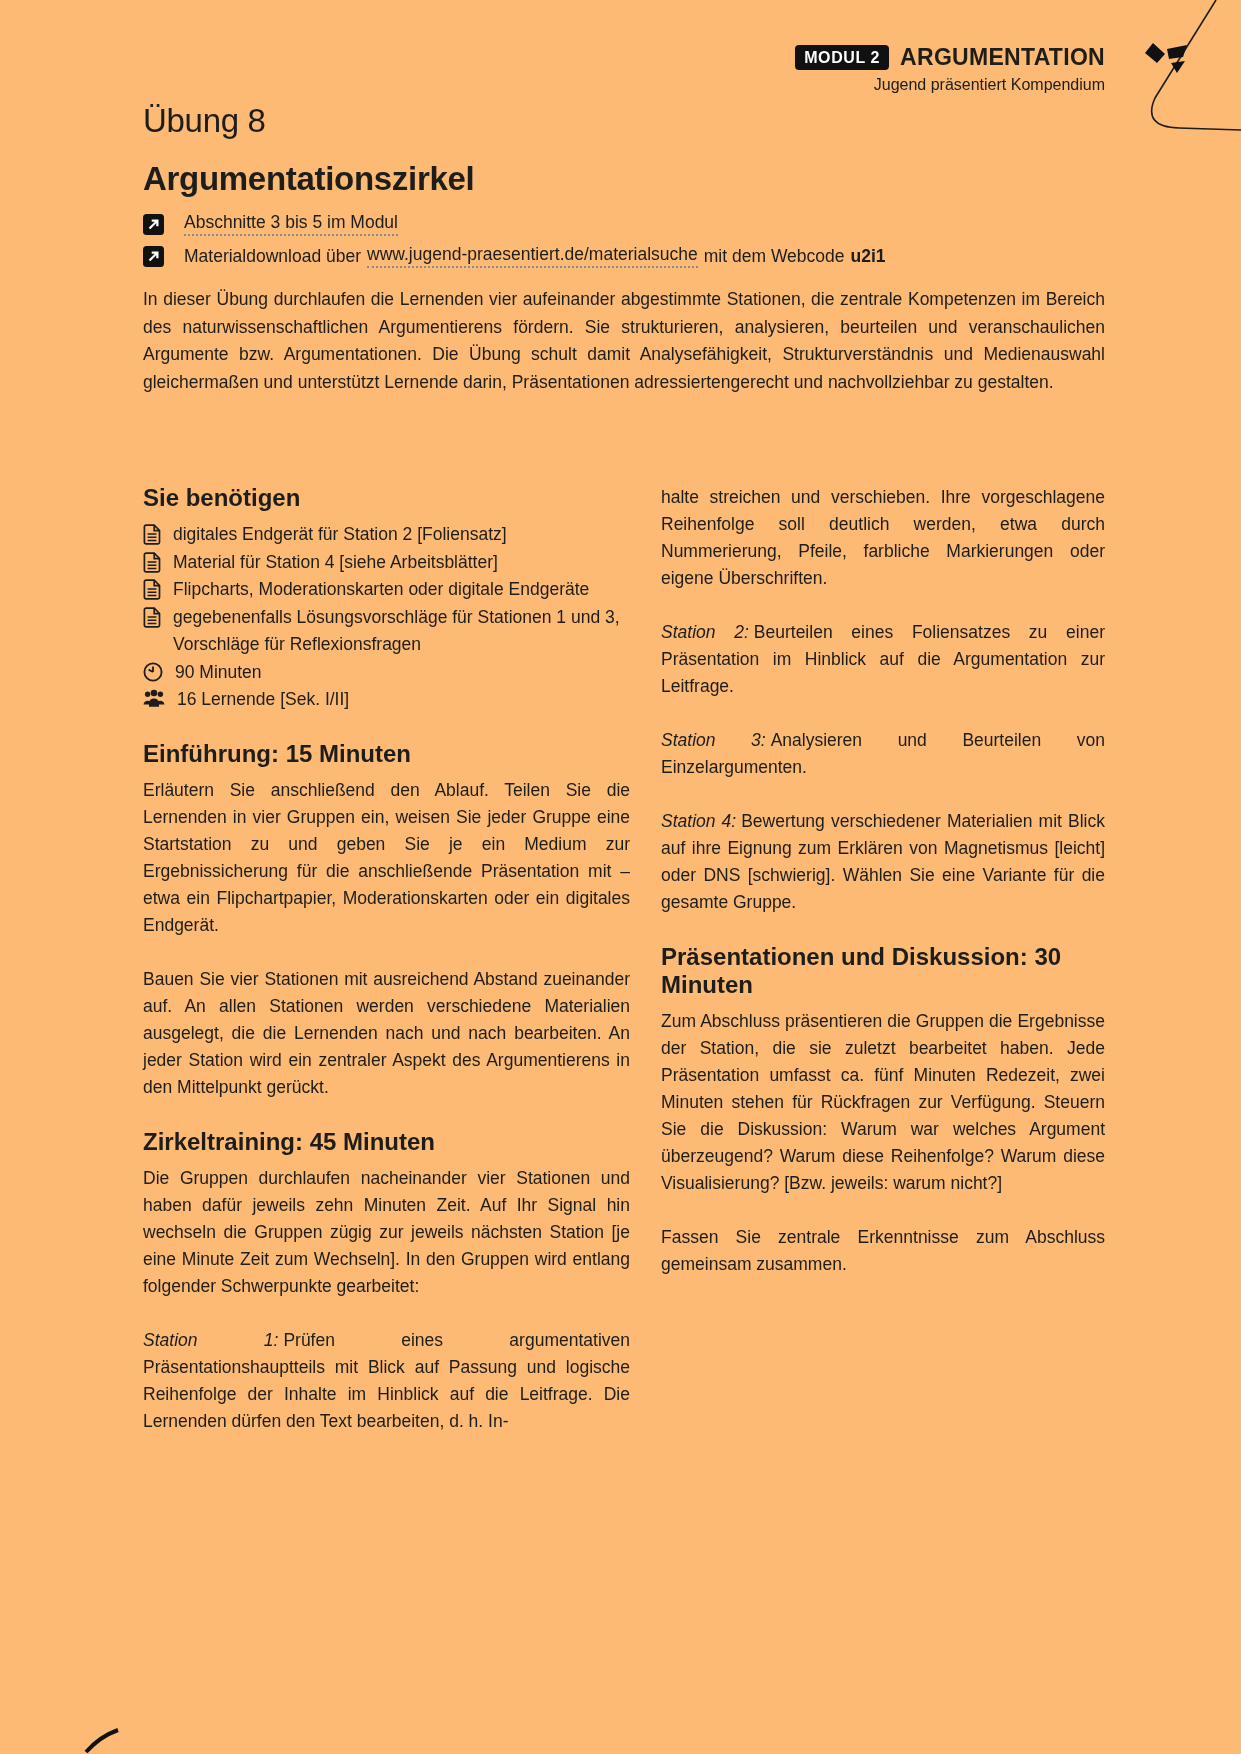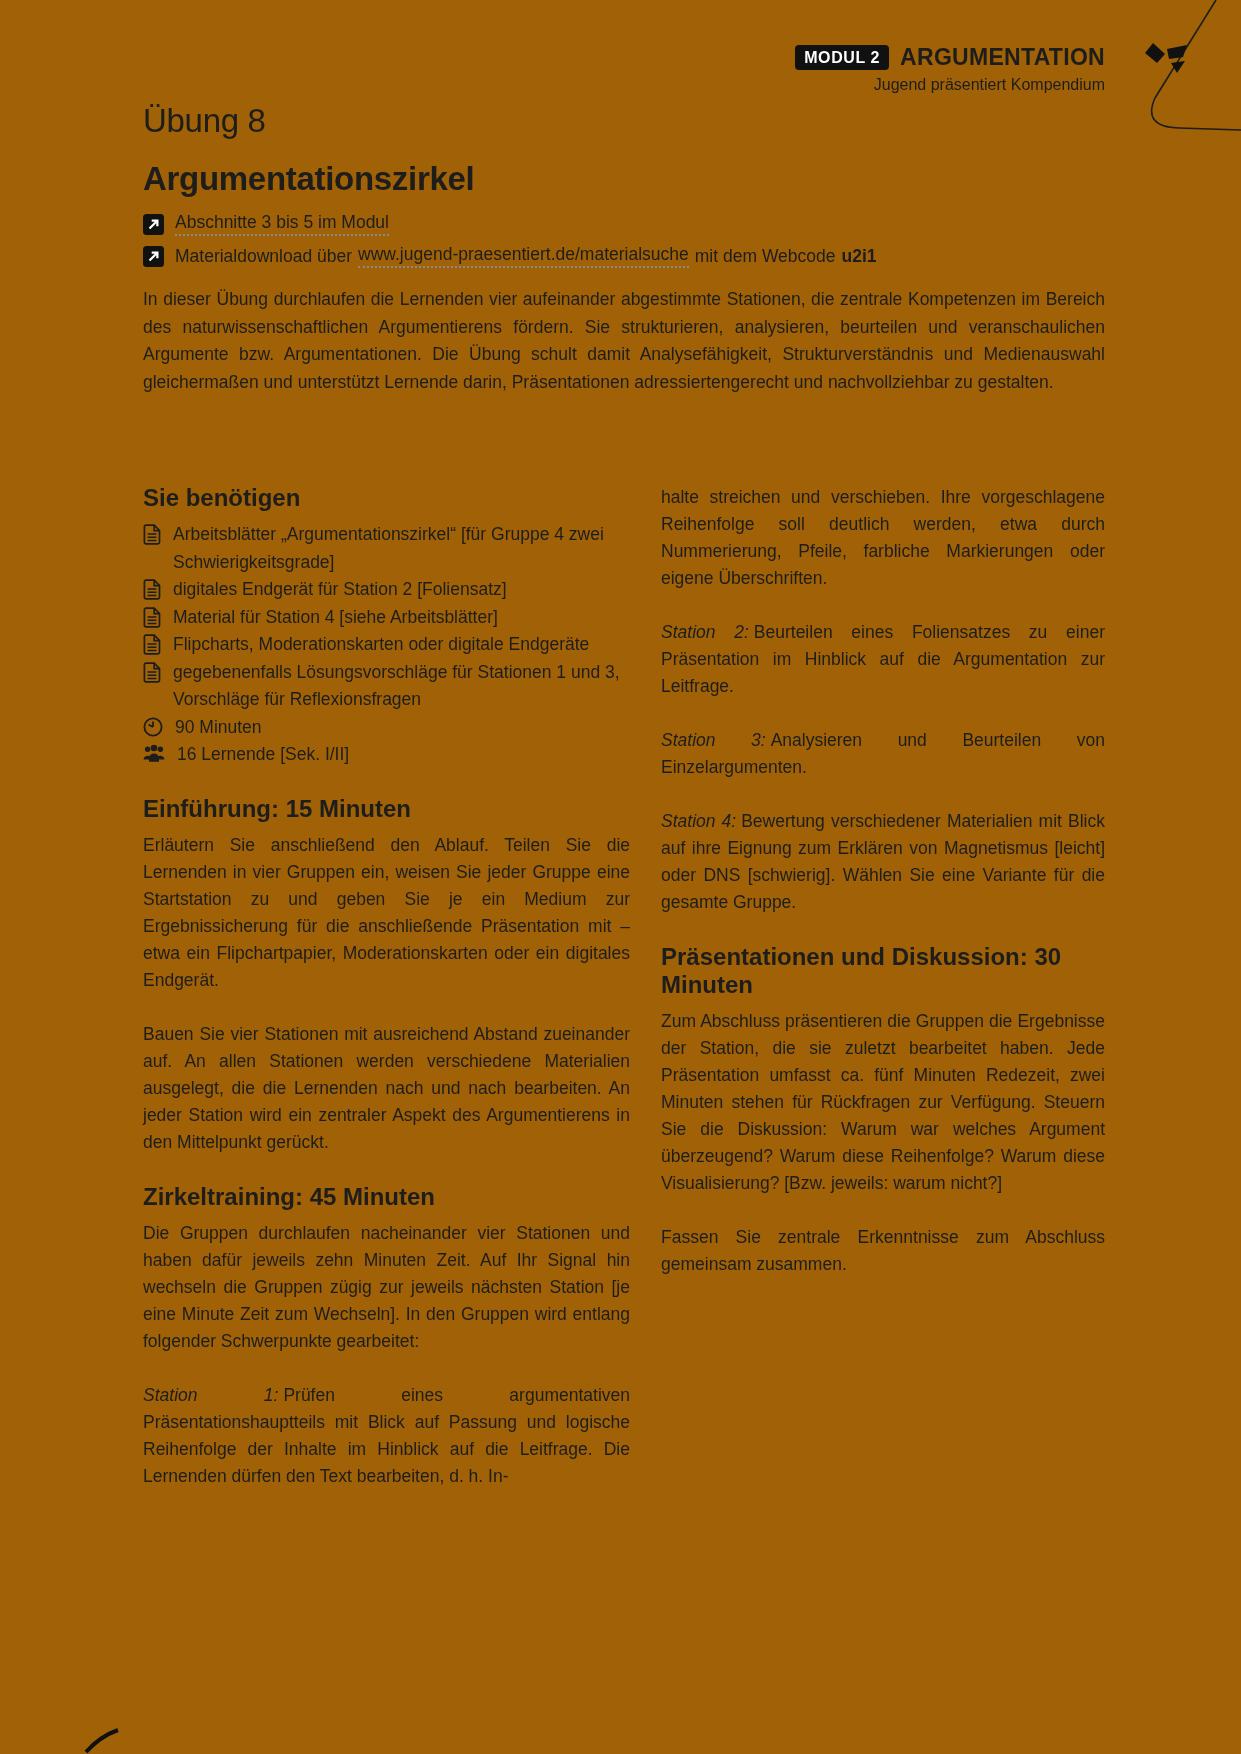--- a/index.html
+++ b/index.html
@@ -1,39 +1,39 @@
 <!DOCTYPE html>
 <html lang="de"><head>
 <meta charset="utf-8">
 <style>
   * { box-sizing: border-box; margin: 0; padding: 0; }
   html, body { background: #ffffff; }
   .page {
-    position: relative; width: 1241px; height: 1754px; background: #a16207;
+    position: relative; width: 1241px; height: 1754px; background: #fdba74;
     overflow: hidden; color: #1d1d1b;
     font-family: "Liberation Sans", "DejaVu Sans", sans-serif;
   }
   
   .header { position: absolute; top: 44px; right: 136px; text-align: right; }
   .header-row { display: flex; align-items: center; justify-content: flex-end; gap: 11px; }
   .badge { background: #111; color: #fff; font-weight: 700; font-size: 16px; line-height: 1;
            padding: 5px 9px 4px; border-radius: 4px; letter-spacing: .6px; }
   .module-title { font-size: 23px; font-weight: 800; letter-spacing: .3px; }
   .subtitle { font-size: 16px; margin-top: 5px; }
   .corner-svg { position: absolute; top: 0; right: 0; }
   .logo-svg { position: absolute; top: 40px; right: 52px; }
   .curl-svg { position: absolute; left: 84px; top: 1728px; }
   
   .title-block { position: absolute; left: 143px; top: 102px; }
   .title-light { font-size: 33px; font-weight: 400; letter-spacing: -.3px; }
   .title-bold  { font-size: 33px; font-weight: 700; margin-top: 20px; letter-spacing: -.3px; }
   
   .links { position: absolute; left: 143px; top: 212px; font-size: 17.5px; }
   .link-row { display: flex; align-items: center; gap: 11px; margin-bottom: 8px; }
-  .link-row .txt { white-space: nowrap; }
+  .link-row .txt { white-space: nowrap; margin-left: 9px; }
   .dotted { border-bottom: 2px dotted #8a8a8a; padding-bottom: 1px; }
   .bold { font-weight: 700; }
   
   .intro { position: absolute; left: 143px; top: 286px; width: 962px;
            font-size: 17.5px; line-height: 27.5px; text-align: justify; }
   .columns { position: absolute; left: 143px; top: 484px; width: 962px; display: flex; gap: 31px; }
   .col-left  { width: 487px; flex: 0 0 auto; }
   .col-right { flex: 1 1 auto; }
   .h2 { font-size: 24px; font-weight: 800; margin: 0 0 9px; }
   .h2.mt { margin-top: 26px; }
@@ -92,28 +92,20 @@
     </div>
   </div>
 
   <p class="intro">In dieser Übung durchlaufen die Lernenden vier aufeinander abgestimmte Stationen, die zentrale Kompetenzen im Bereich des naturwissenschaftlichen Argumentierens fördern. Sie strukturieren, analysieren, beurteilen und veranschaulichen Argumente bzw. Argumentationen. Die Übung schult damit Analysefähigkeit, Strukturverständnis und Medienauswahl gleichermaßen und unterstützt Lernende darin, Präsentationen adressiertengerecht und nachvollziehbar zu gestalten.</p>
 
   <div class="columns">
 
     <div class="col-left">
       <div class="h2">Sie benötigen</div>
       <ul class="checklist">
-        <li>
-          <svg class="li-icon" width="18" height="21" viewBox="0 0 18 21">
-            <path d="M3 1.2 h8.2 L16.5 6.5 V18.2 a1.6 1.6 0 0 1 -1.6 1.6 H3 a1.6 1.6 0 0 1 -1.6 -1.6 V2.8 A1.6 1.6 0 0 1 3 1.2 Z" fill="none" stroke="#1d1d1b" stroke-width="1.7"></path>
-            <path d="M11.2 1.2 V6.6 H16.5" fill="none" stroke="#1d1d1b" stroke-width="1.7"></path>
-            <path d="M4.6 10 H13.4 M4.6 13.2 H13.4 M4.6 16.4 H13.4" stroke="#1d1d1b" stroke-width="1.5"></path>
-          </svg>
-          <span>Arbeitsblätter „Argumentationszirkel“ [für Gruppe 4 zwei Schwierigkeitsgrade]</span>
-        </li>
         <li>
           <svg class="li-icon" width="18" height="21" viewBox="0 0 18 21">
             <path d="M3 1.2 h8.2 L16.5 6.5 V18.2 a1.6 1.6 0 0 1 -1.6 1.6 H3 a1.6 1.6 0 0 1 -1.6 -1.6 V2.8 A1.6 1.6 0 0 1 3 1.2 Z" fill="none" stroke="#1d1d1b" stroke-width="1.7"></path>
             <path d="M11.2 1.2 V6.6 H16.5" fill="none" stroke="#1d1d1b" stroke-width="1.7"></path>
             <path d="M4.6 10 H13.4 M4.6 13.2 H13.4 M4.6 16.4 H13.4" stroke="#1d1d1b" stroke-width="1.5"></path>
           </svg>
           <span>digitales Endgerät für Station 2 [Foliensatz]</span>
         </li>
         <li>
           <svg class="li-icon" width="18" height="21" viewBox="0 0 18 21">

